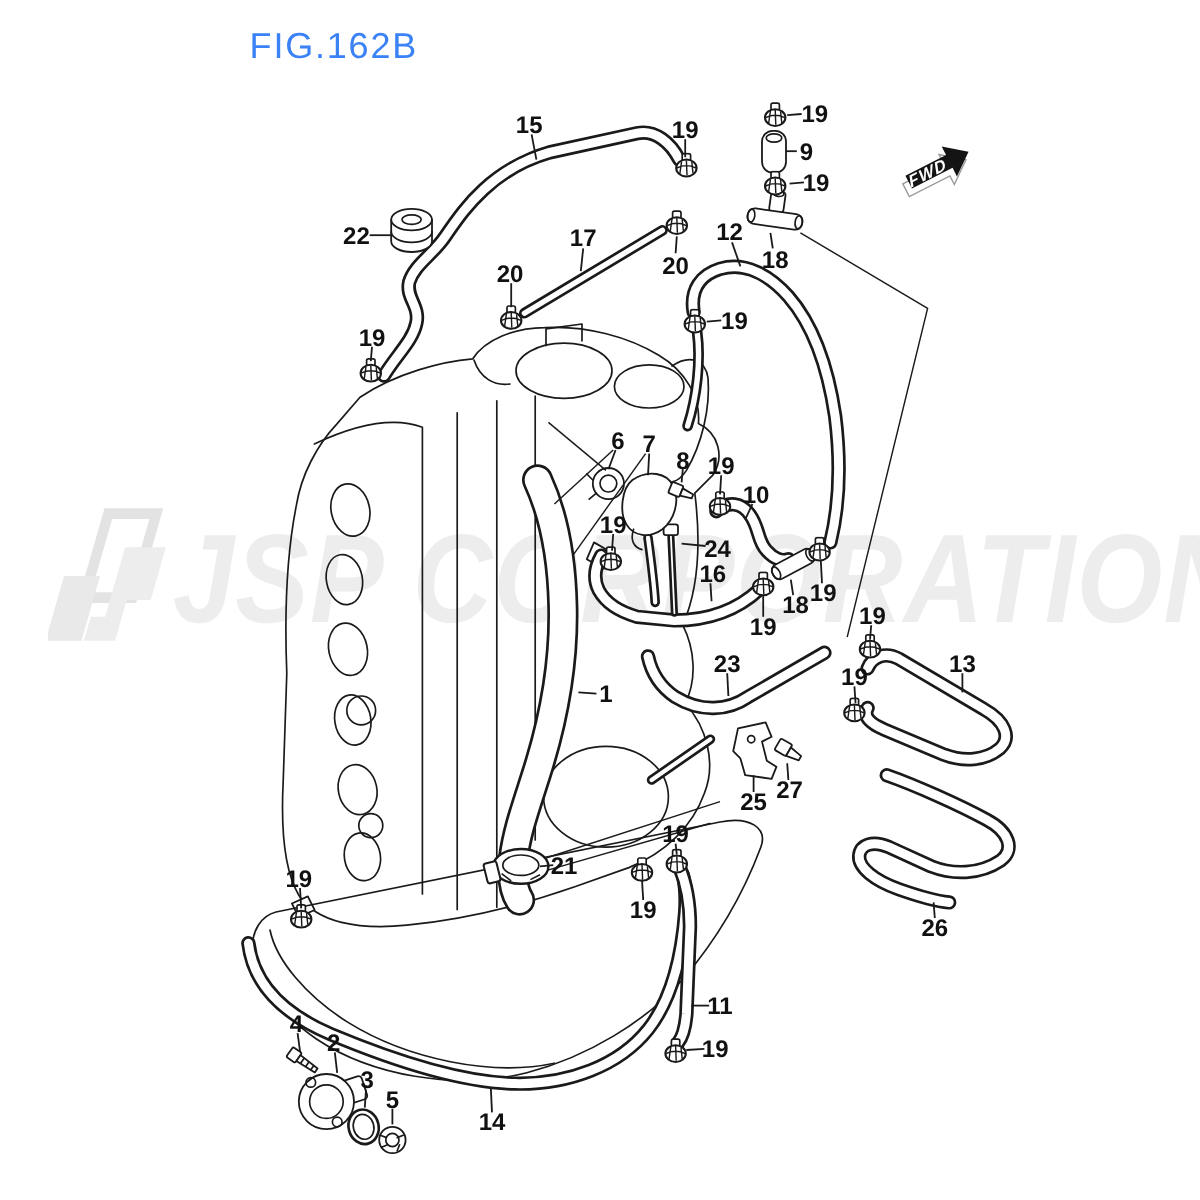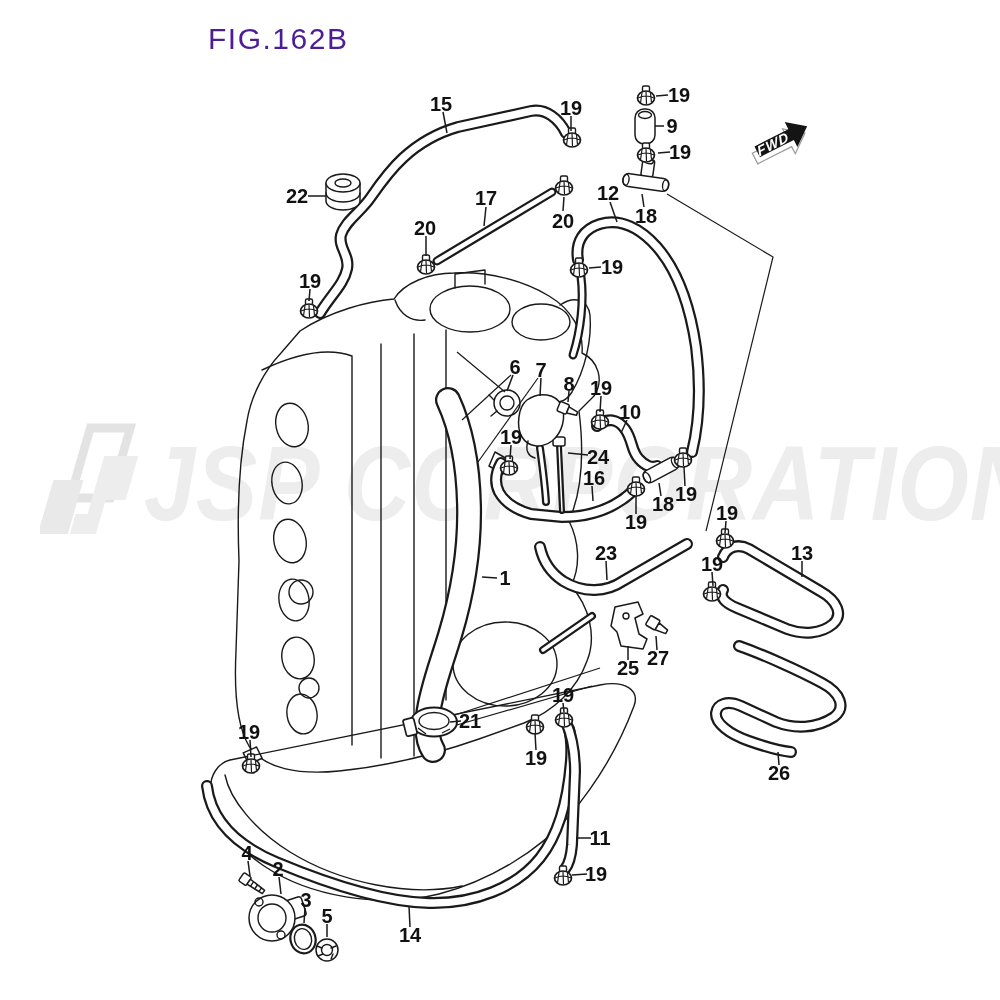--- a/index.html
+++ b/index.html
@@ -4,21 +4,21 @@
 <style>
   html,body{margin:0;padding:0;background:#fff;}
   #stage{position:relative;width:1000px;height:1000px;background:#fff;overflow:hidden;
          font-family:"Liberation Sans",sans-serif;}
   
   #watermark{position:absolute;left:40px;top:422px;z-index:1;display:flex;align-items:center;
              pointer-events:none;}
   #wm-text{font-style:italic;font-weight:bold;font-size:100px;line-height:110px;color:#ededed;
            letter-spacing:1px;white-space:nowrap;transform:scale(0.92,1.05);transform-origin:left center;}
   #fig-title{position:absolute;left:208px;top:22px;z-index:3;font-size:30px;font-weight:400;
-             letter-spacing:1.5px;color:#4c1d95;}
+             letter-spacing:1.5px;color:#3b82f6;}
   #diagram{position:absolute;left:0;top:0;z-index:2;}
   #diagram .sketch{fill:none;stroke:#1a1a1a;stroke-width:1.4px;stroke-linejoin:round;stroke-linecap:round;}
   #diagram .sketch-fill{fill:#fff;stroke:#1a1a1a;stroke-width:1.5px;stroke-linejoin:round;}
   #diagram .tube-outer{fill:none;stroke:#1a1a1a;stroke-linecap:round;stroke-linejoin:round;}
   #diagram .tube{fill:none;stroke:#fff;stroke-linecap:round;stroke-linejoin:round;}
   #diagram .thin{fill:none;stroke:#1a1a1a;stroke-width:1.2px;}
   #diagram text{font-family:"Liberation Sans",sans-serif;font-weight:bold;font-size:20px;fill:#111;}
   #diagram text.fwd-text{font-size:14px;font-style:italic;fill:#fff;letter-spacing:1px;}
 </style>
 </head>

